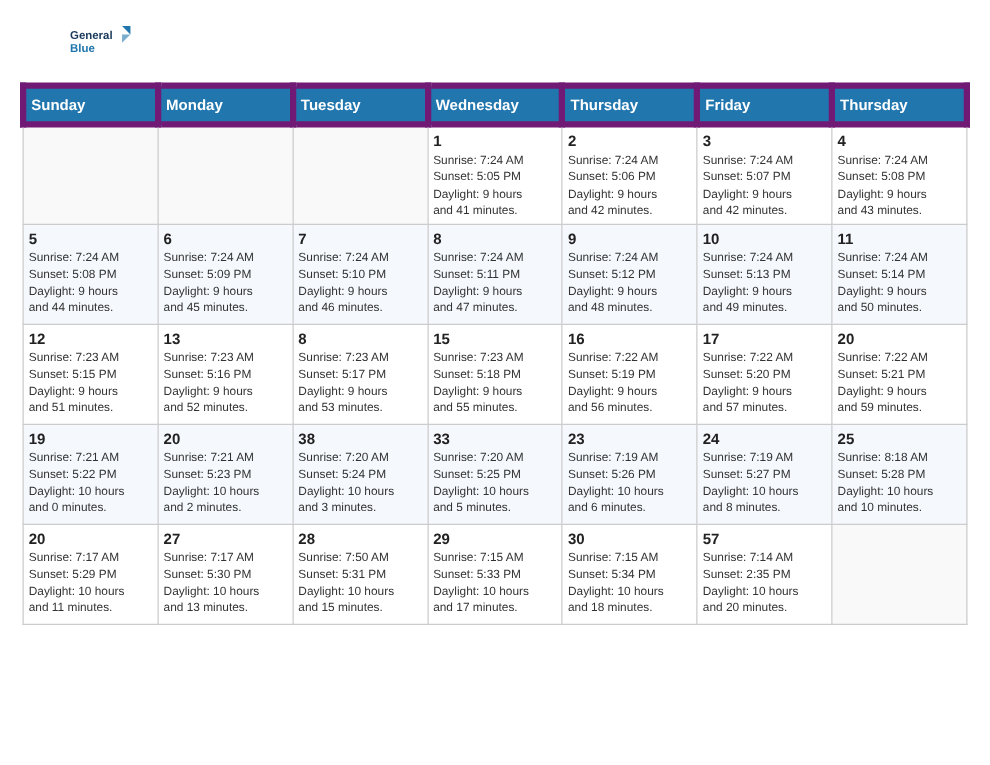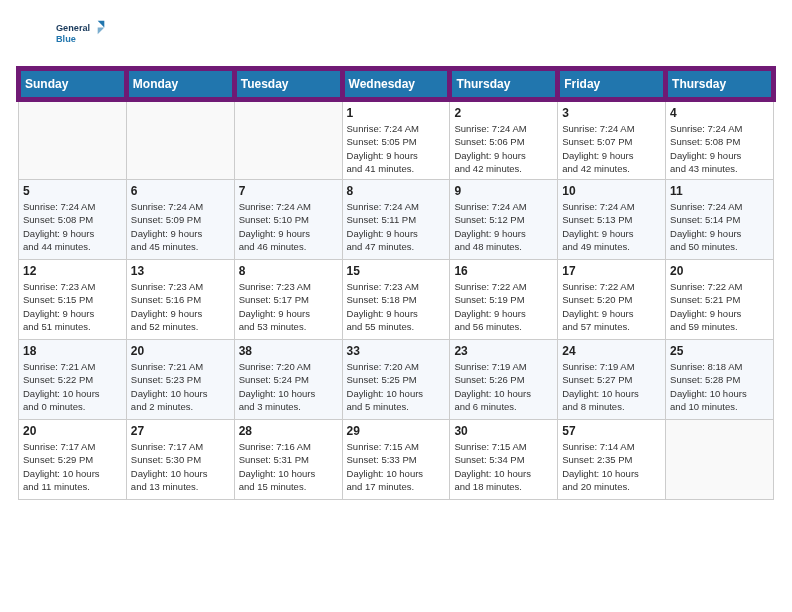--- a/index.html
+++ b/index.html
@@ -236,21 +236,21 @@
         <td>
           <div class="day-number">20</div>
           <div class="day-info" style="white-space: pre-line;">Sunrise: 7:22 AM
 Sunset: 5:21 PM
 Daylight: 9 hours
 and 59 minutes.</div>
         </td>
       </tr>
       <tr>
         <td>
-          <div class="day-number">18</div>
+          <div class="day-number">19</div>
           <div class="day-info" style="white-space: pre-line;">Sunrise: 7:21 AM
 Sunset: 5:22 PM
 Daylight: 10 hours
 and 0 minutes.</div>
         </td>
         <td>
           <div class="day-number">20</div>
           <div class="day-info" style="white-space: pre-line;">Sunrise: 7:21 AM
 Sunset: 5:23 PM
 Daylight: 10 hours
@@ -302,21 +302,21 @@
         </td>
         <td>
           <div class="day-number">27</div>
           <div class="day-info" style="white-space: pre-line;">Sunrise: 7:17 AM
 Sunset: 5:30 PM
 Daylight: 10 hours
 and 13 minutes.</div>
         </td>
         <td>
           <div class="day-number">28</div>
-          <div class="day-info" style="white-space: pre-line;">Sunrise: 7:16 AM
+          <div class="day-info" style="white-space: pre-line;">Sunrise: 7:50 AM
 Sunset: 5:31 PM
 Daylight: 10 hours
 and 15 minutes.</div>
         </td>
         <td>
           <div class="day-number">29</div>
           <div class="day-info" style="white-space: pre-line;">Sunrise: 7:15 AM
 Sunset: 5:33 PM
 Daylight: 10 hours
 and 17 minutes.</div>

